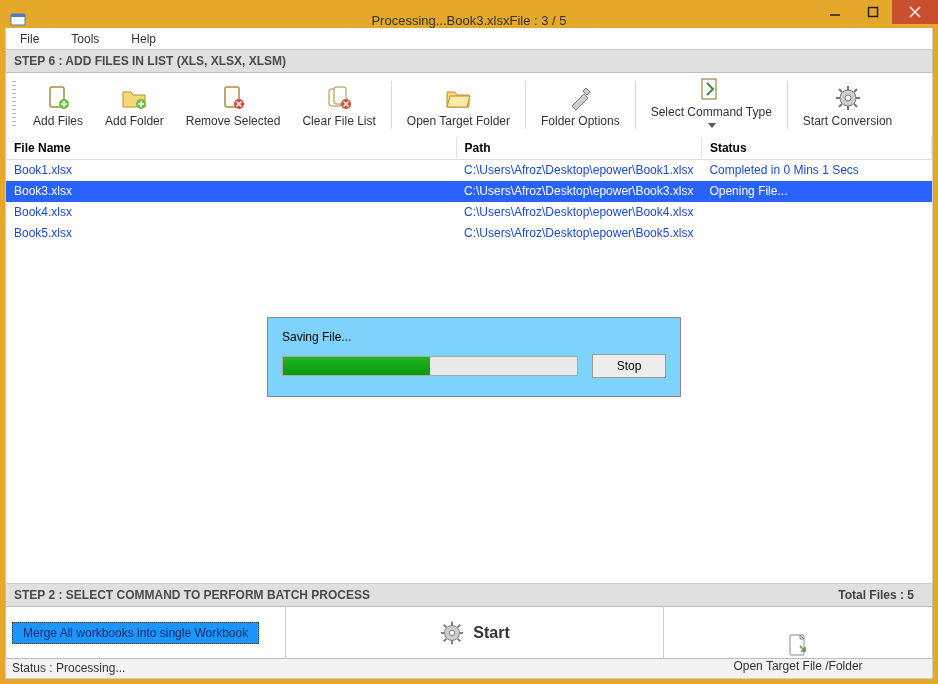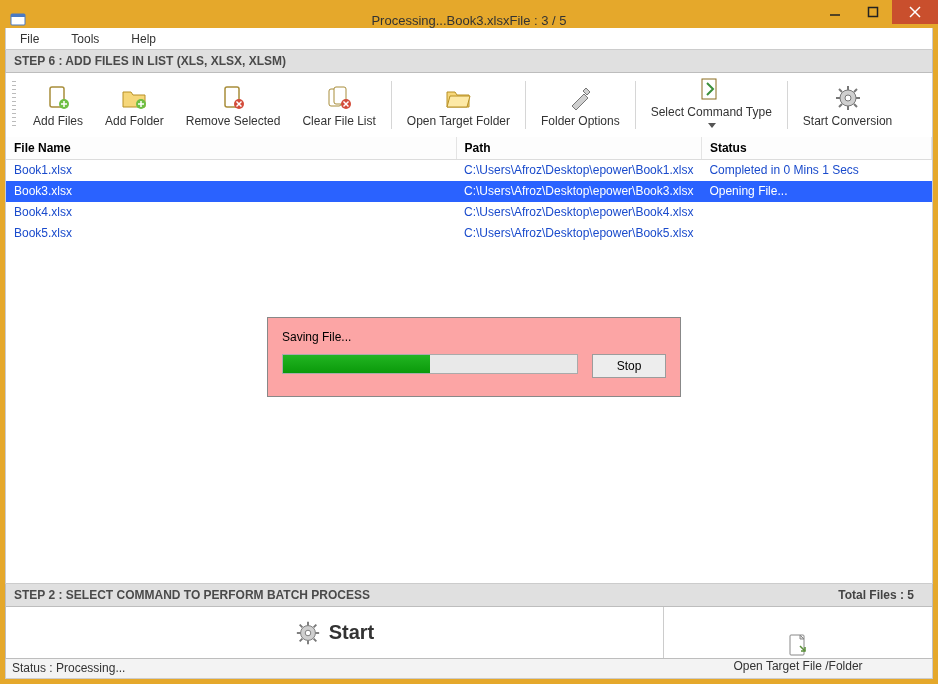--- a/index.html
+++ b/index.html
@@ -118,26 +118,26 @@
     border-bottom:1px solid transparent;
     height:19px;
     white-space:nowrap;
   }
   tbody tr.selected td { background:#2a62ff; color:#fff; }
   
   .progress-dialog {
     position:absolute;
     left:262px; top:312px;
     width:414px; height:80px;
-    background:#fca5a5;
+    background:#7dd3fc;
     border:1px solid #888;
     padding:12px 14px;
   }
   .progress-dialog .label { font-size:12px; margin-bottom:10px; color:#000; }
-  .progress-row { display:flex; gap:14px; }
+  .progress-row { display:flex; align-items:center; gap:14px; }
   .progress-outer {
     flex:1; height:20px; border:1px solid #aaa;
     background:#e9e9e9; position:relative;
   }
   .progress-inner {
     position:absolute; left:0; top:0; bottom:0;
     background:linear-gradient(#22b522,#0a9a0a);
     width:50%;
   }
   .stop-btn {
@@ -163,21 +163,21 @@
   .merge-box {
     background:#1c96ff;
     border:1px dotted #333;
     padding:3px 10px;
     color:#1a2a66;
     font-size:12px;
   }
   .cmd-start { flex:1; }
   .start-inner { display:flex; align-items:center; gap:8px; }
   .start-inner .gear { width:26px; height:26px; }
-  .start-text { font-size:20px; font-weight:bold; color:#333; }
+  .start-text { font-size:16px; font-weight:bold; color:#333; }
   .cmd-open { width:268px; flex-direction:column; gap:2px; }
   .cmd-open .doc-icon { width:24px; height:24px; }
   .cmd-open .olabel { font-size:12px; color:#333; }
   
   .statusbar {
     height:20px;
     background:#f3f3f3;
     border:1px solid #ccc;
     border-top:none;
     font-size:12px; color:#333;
@@ -358,20 +358,23 @@
       <button class="stop-btn">Stop</button>
     </div>
   </div>
 
   <div class="section-header step2">
     <span>STEP 2 : SELECT COMMAND TO PERFORM BATCH PROCESS</span>
     <span class="total-files">Total Files : 5</span>
   </div>
 
   <div class="command-row">
+    <div class="command-cell cmd-merge">
+      <span class="merge-box">Merge All workbooks into single Workbook</span>
+    </div>
     <div class="command-cell cmd-start">
       <div class="start-inner">
         <span class="gear"><svg viewBox="0 0 28 28">
               <circle cx="14" cy="14" r="8" fill="#cfcfcf" stroke="#777"></circle>
               <circle cx="14" cy="14" r="3" fill="#fff" stroke="#777"></circle>
               <g stroke="#777" stroke-width="2">
                 <line x1="14" y1="2" x2="14" y2="6"></line>
                 <line x1="14" y1="22" x2="14" y2="26"></line>
                 <line x1="2" y1="14" x2="6" y2="14"></line>
                 <line x1="22" y1="14" x2="26" y2="14"></line>

